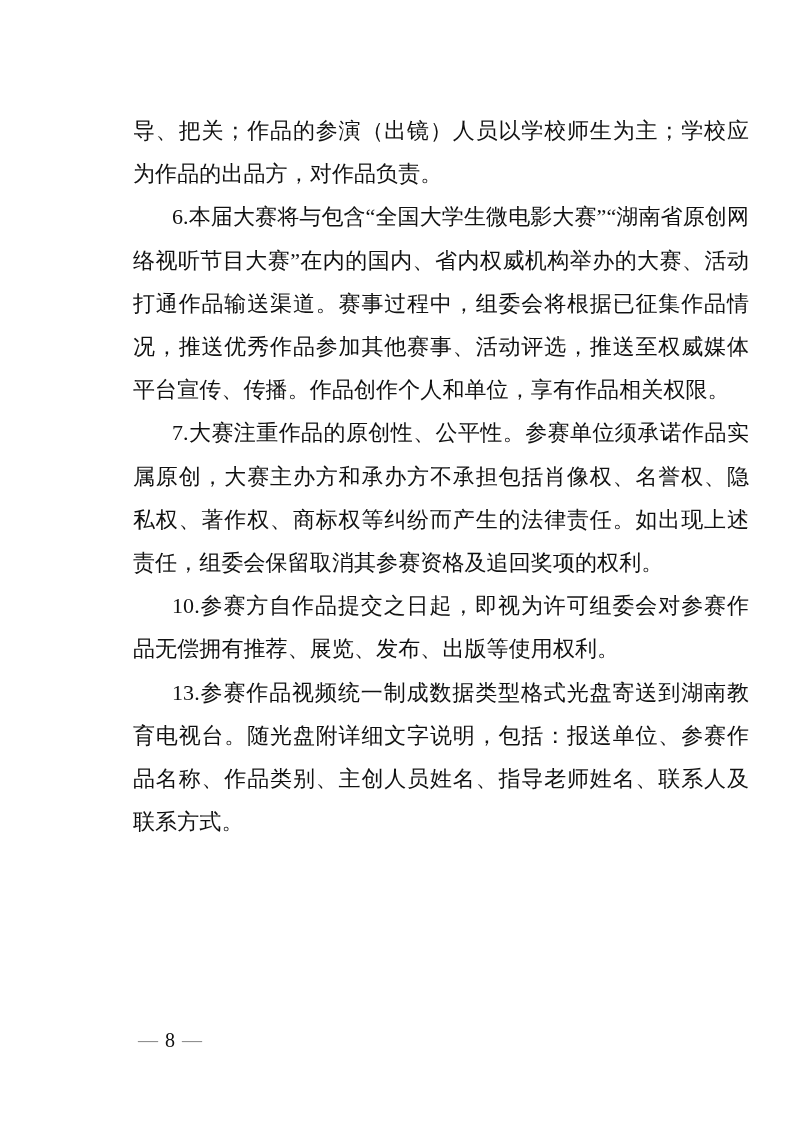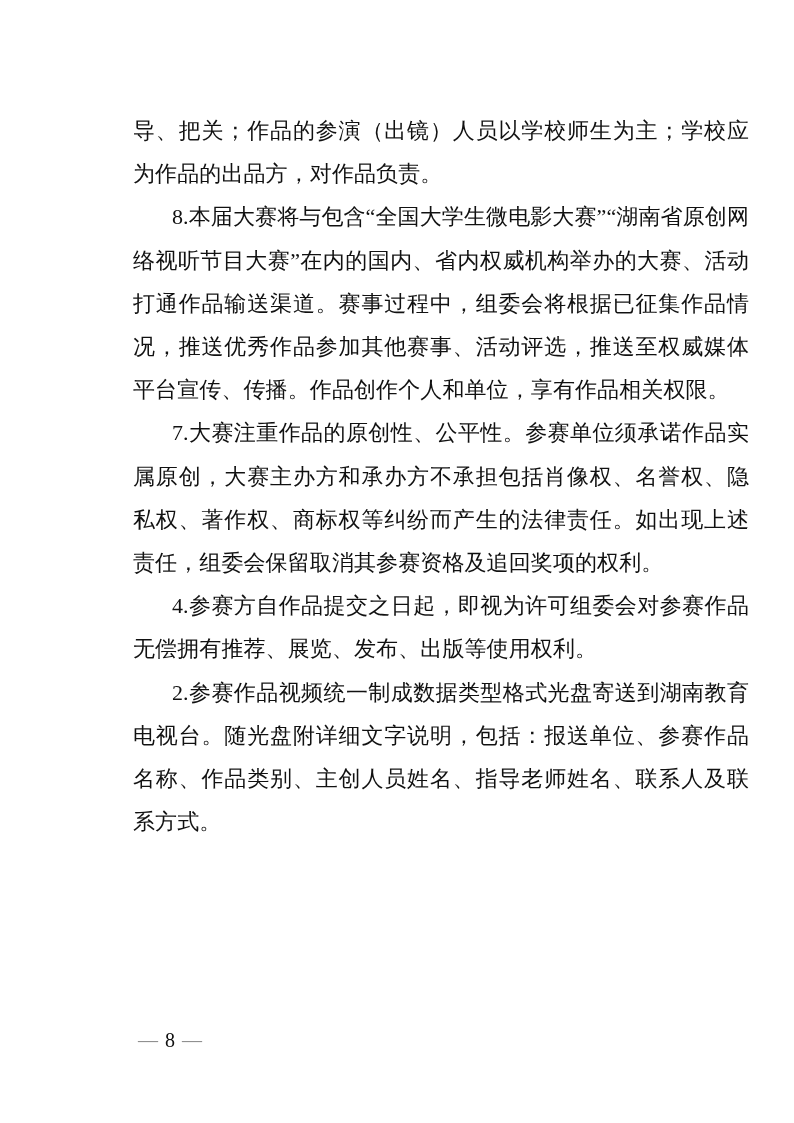--- a/index.html
+++ b/index.html
@@ -51,22 +51,22 @@
     margin: 0 7px;
     color: #111111;
   }
 </style>
 </head>
 <body>
 
 <div class="page">
   <div class="content">
     <p class="para">导、把关；作品的参演（出镜）人员以学校师生为主；学校应为作品的出品方，对作品负责。</p>
-    <p class="para indent">8.本届大赛将与包含“全国大学生微电影大赛”“湖南省原创网络视听节目大赛”在内的国内、省内权威机构举办的大赛、活动打通作品输送渠道。赛事过程中，组委会将根据已征集作品情况，推送优秀作品参加其他赛事、活动评选，推送至权威媒体平台宣传、传播。作品创作个人和单位，享有作品相关权限。</p>
+    <p class="para indent">6.本届大赛将与包含“全国大学生微电影大赛”“湖南省原创网络视听节目大赛”在内的国内、省内权威机构举办的大赛、活动打通作品输送渠道。赛事过程中，组委会将根据已征集作品情况，推送优秀作品参加其他赛事、活动评选，推送至权威媒体平台宣传、传播。作品创作个人和单位，享有作品相关权限。</p>
     <p class="para indent">7.大赛注重作品的原创性、公平性。参赛单位须承诺作品实属原创，大赛主办方和承办方不承担包括肖像权、名誉权、隐私权、著作权、商标权等纠纷而产生的法律责任。如出现上述责任，组委会保留取消其参赛资格及追回奖项的权利。</p>
-    <p class="para indent">4.参赛方自作品提交之日起，即视为许可组委会对参赛作品无偿拥有推荐、展览、发布、出版等使用权利。</p>
-    <p class="para indent">2.参赛作品视频统一制成数据类型格式光盘寄送到湖南教育电视台。随光盘附详细文字说明，包括：报送单位、参赛作品名称、作品类别、主创人员姓名、指导老师姓名、联系人及联系方式。</p>
+    <p class="para indent">10.参赛方自作品提交之日起，即视为许可组委会对参赛作品无偿拥有推荐、展览、发布、出版等使用权利。</p>
+    <p class="para indent">13.参赛作品视频统一制成数据类型格式光盘寄送到湖南教育电视台。随光盘附详细文字说明，包括：报送单位、参赛作品名称、作品类别、主创人员姓名、指导老师姓名、联系人及联系方式。</p>
   </div>
 
   <div class="footer">
     <span class="dash">—</span><span class="num">8</span><span class="dash">—</span>
   </div>
 </div>
 
 </body></html>

